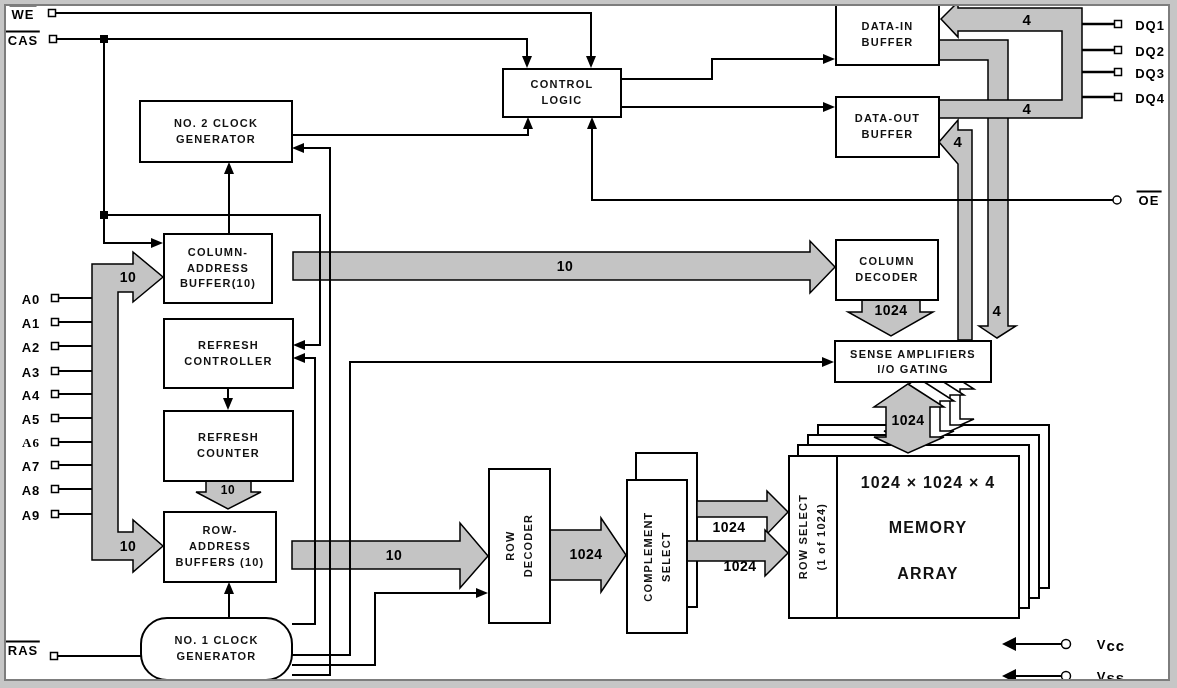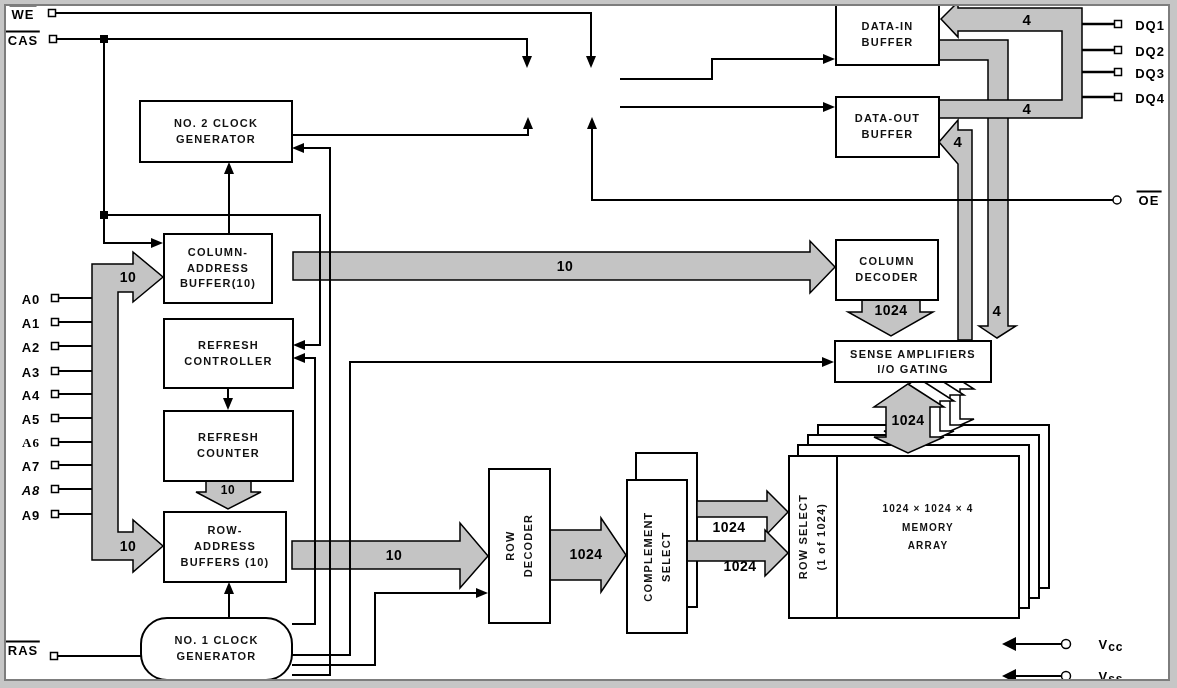--- a/index.html
+++ b/index.html
@@ -11,21 +11,21 @@
        font-weight:bold;font-size:11px;line-height:1.45;letter-spacing:1.2px;
        text-align:center;color:#111;z-index:3;}
   .vwrap{transform:rotate(-90deg);white-space:nowrap;text-align:center;line-height:1.6;}
   .blabel{position:absolute;transform:translate(-50%,-50%);font-weight:bold;font-size:14px;
           color:#000;z-index:4;white-space:nowrap;letter-spacing:0.5px;}
   .blabel.small{font-size:12px;}
   .blabel.four{font-size:15px;}
   .plabel{position:absolute;transform:translate(-50%,-50%);font-weight:bold;font-size:13px;
           letter-spacing:1px;color:#000;z-index:4;white-space:nowrap;}
   .ol{border-top:2px solid #000;padding:0 2px;}
-  .sub{font-size:12px;vertical-align:-2px;}
+  .sub{font-size:15px;vertical-align:-2px;}
   .arrsect{border-right:2px solid #000;height:100%;display:flex;align-items:center;justify-content:center;}
   .frame{position:absolute;inset:0;border:5px solid #c6c6c6;border-right-width:8px;border-bottom-width:8px;
          pointer-events:none;z-index:9;}
   .frame2{position:absolute;left:4px;top:4px;right:7px;bottom:7px;border:2px solid #7d7d7d;
           pointer-events:none;z-index:9;}
 </style>
 </head>
 <body>
 
 <div id="stage">
@@ -142,20 +142,24 @@
       <circle cx="1066" cy="644" r="4.5"></circle>
       <circle cx="1066" cy="676" r="4.5"></circle>
     </g>
   </svg>
 
   <div class="box" style="left:139px;top:100px;width:154px;height:63px;">
     <div>NO. 2 CLOCK</div>
     <div>GENERATOR</div>
   </div>
 
+  <div class="box" style="left:502px;top:68px;width:120px;height:50px;">
+    <div>CONTROL</div>
+    <div>LOGIC</div>
+  </div>
 
   <div class="box" style="left:835px;top:3px;width:105px;height:63px;">
     <div>DATA-IN</div>
     <div>BUFFER</div>
   </div>
 
   <div class="box" style="left:835px;top:96px;width:105px;height:62px;">
     <div>DATA-OUT</div>
     <div>BUFFER</div>
   </div>
@@ -169,21 +173,21 @@
   <div class="box" style="left:163px;top:318px;width:131px;height:71px;">
     <div>REFRESH</div>
     <div>CONTROLLER</div>
   </div>
 
   <div class="box" style="left:163px;top:410px;width:131px;height:72px;">
     <div>REFRESH</div>
     <div>COUNTER</div>
   </div>
 
-  <div class="box" style="left:163px;top:511px;width:124px;height:72px;">
+  <div class="box" style="left:163px;top:511px;width:114px;height:72px;">
     <div>ROW-</div>
     <div>ADDRESS</div>
     <div>BUFFERS (10)</div>
   </div>
 
   <div class="box" style="left:140px;top:617px;width:153px;height:64px;border-radius:27px;">
     <div>NO. 1 CLOCK</div>
     <div>GENERATOR</div>
   </div>
 
@@ -211,21 +215,21 @@
     </div>
   </div>
 
   <div class="box" style="left:788px;top:455px;width:232px;height:164px;flex-direction:row;padding:0;">
     <div class="arrsect" style="width:46px;flex:none;">
       <div class="vwrap">
         <div>ROW SELECT</div>
         <div>(1 of 1024)</div>
       </div>
     </div>
-    <div style="flex:1;display:flex;flex-direction:column;align-items:center;justify-content:center;padding-bottom:18px;font-size:10px;line-height:1.85;">
+    <div style="flex:1;display:flex;flex-direction:column;align-items:center;justify-content:center;padding-bottom:18px;font-size:16px;line-height:1.85;gap:16px;">
       <div>1024 × 1024 × 4</div>
       <div>MEMORY</div>
       <div>ARRAY</div>
     </div>
   </div>
 
   <span class="blabel" style="left:128px;top:277px;">10</span>
   <span class="blabel" style="left:128px;top:546px;">10</span>
   <span class="blabel" style="left:565px;top:266px;">10</span>
   <span class="blabel" style="left:394px;top:555px;">10</span>
@@ -246,21 +250,21 @@
   <span class="plabel" style="left:1149px;top:200px;"><span class="ol">OE</span></span>
 
   <span class="plabel" style="left:31px;top:299px;">A0</span>
   <span class="plabel" style="left:31px;top:323px;">A1</span>
   <span class="plabel" style="left:31px;top:347px;">A2</span>
   <span class="plabel" style="left:31px;top:372px;">A3</span>
   <span class="plabel" style="left:31px;top:395px;">A4</span>
   <span class="plabel" style="left:31px;top:419px;">A5</span>
   <span class="plabel" style="left:31px;top:443px;font-family:Liberation Serif, serif;">A6</span>
   <span class="plabel" style="left:31px;top:466px;">A7</span>
-  <span class="plabel" style="left:31px;top:490px;font-style:italic;">A8</span>
+  <span class="plabel" style="left:31px;top:490px;">A8</span>
   <span class="plabel" style="left:31px;top:515px;">A9</span>
 
   <span class="plabel" style="left:1150px;top:25px;">DQ1</span>
   <span class="plabel" style="left:1150px;top:51px;">DQ2</span>
   <span class="plabel" style="left:1150px;top:73px;">DQ3</span>
   <span class="plabel" style="left:1150px;top:98px;">DQ4</span>
 
   <span class="plabel" style="left:1111px;top:645px;"><span>V</span><span class="sub">cc</span></span>
   <span class="plabel" style="left:1111px;top:677px;"><span>V</span><span class="sub">ss</span></span>
 

